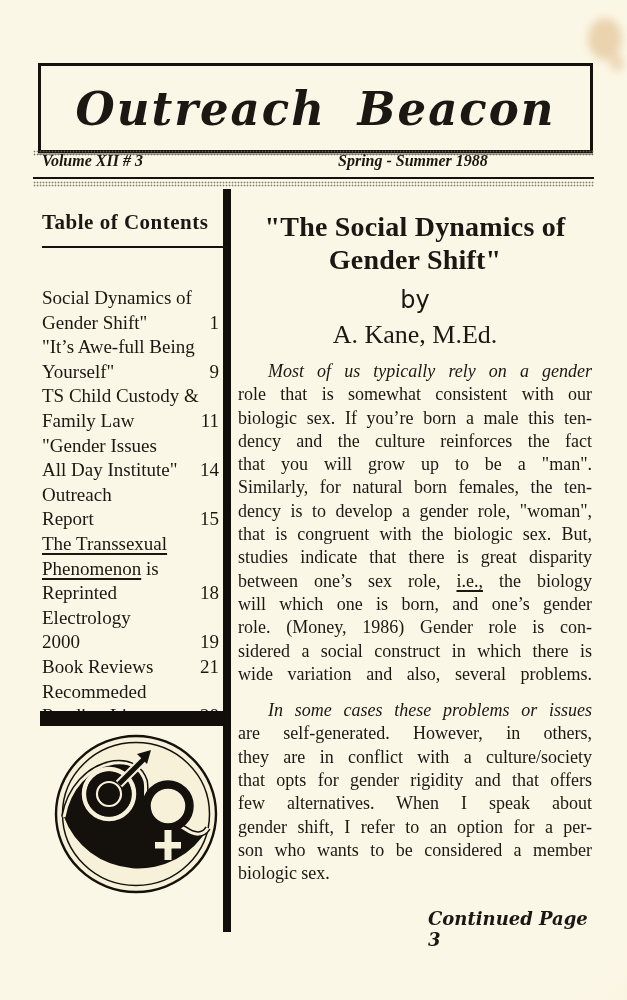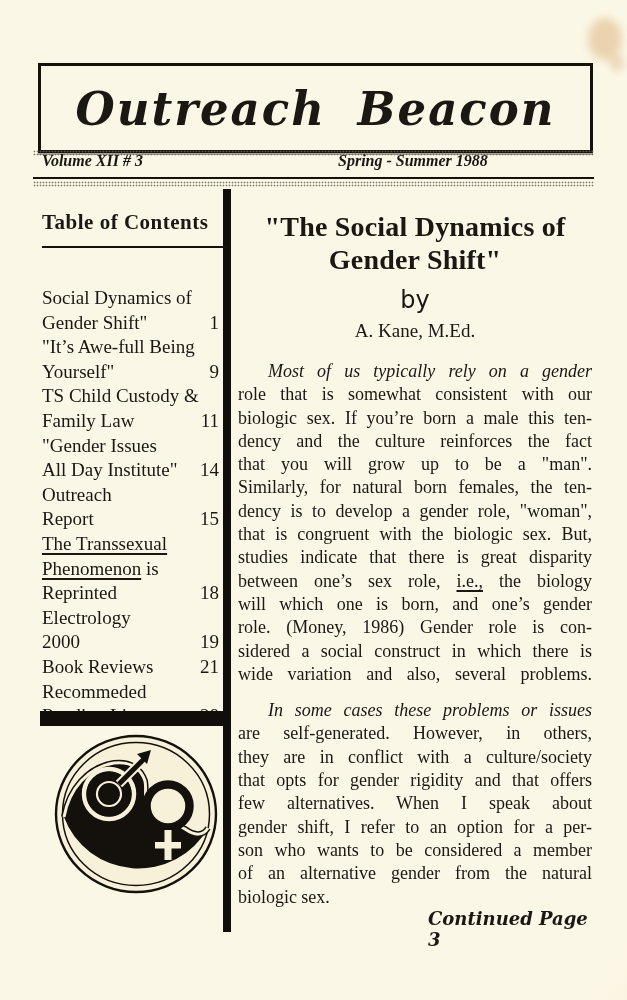--- a/index.html
+++ b/index.html
@@ -56,21 +56,21 @@
   .toc-bar{position:absolute;left:40px;top:711px;width:190px;height:15px;background:#100d0a;}
   .logo-wrap{position:absolute;left:50px;top:732px;width:172px;height:164px;}
 
   
   .article-title{
     position:absolute;left:238px;top:210px;width:354px;text-align:center;
     font-size:28px;font-weight:bold;line-height:33px;letter-spacing:.2px;
   }
   .byline{position:absolute;left:238px;top:286px;width:354px;text-align:center;
     font-family:"DejaVu Sans", sans-serif;font-size:24px;}
-  .author{position:absolute;left:238px;top:320px;width:354px;text-align:center;font-size:19px;}
+  .author{position:absolute;left:238px;top:320px;width:354px;text-align:center;font-size:26px;}
   .body-copy{position:absolute;left:238px;top:360px;width:354px;font-size:18px;}
   .para{margin:0 0 13px 0;}
   .jline{
     line-height:23.3px;text-align:justify;text-align-last:justify;
     word-spacing:-0.3px;white-space:normal;
   }
   .jline.no-stretch{text-align-last:left;}
   .jline.indent{text-indent:30px;font-style:italic;}
   .continued{
     position:absolute;left:428px;top:908px;width:170px;
@@ -230,19 +230,18 @@
         <div class="jline"><span>wide variation and also, several problems.</span></div>
       </div>
       <div class="para">
         <div class="jline indent"><span>In some cases these problems or issues</span></div>
         <div class="jline"><span>are self-generated.  However, in others,</span></div>
         <div class="jline"><span>they are in conflict with a culture/society</span></div>
         <div class="jline"><span>that opts for gender rigidity and that offers</span></div>
         <div class="jline"><span>few alternatives.  When I speak about</span></div>
         <div class="jline"><span>gender shift, I refer to an option for a per-</span></div>
         <div class="jline"><span>son who wants to be considered a member</span></div>
-        <div class="jline"><span>of an alternative gender from the natural</span></div>
         <div class="jline no-stretch"><span>biologic sex.</span></div>
       </div>
     </div>
   <div class="continued">Continued Page 3</div>
 
 </div>
 
 </body></html>

